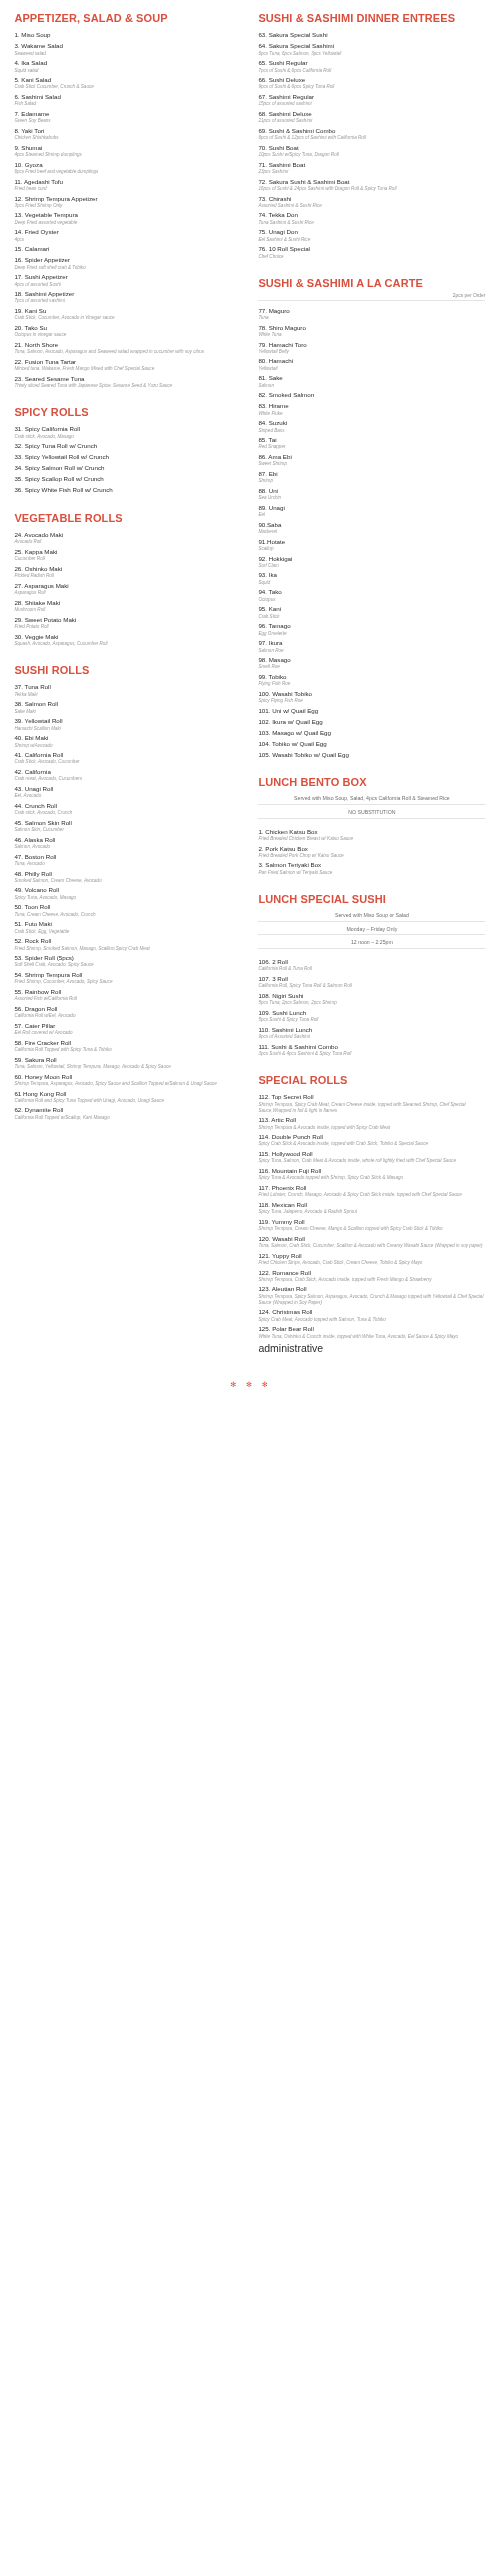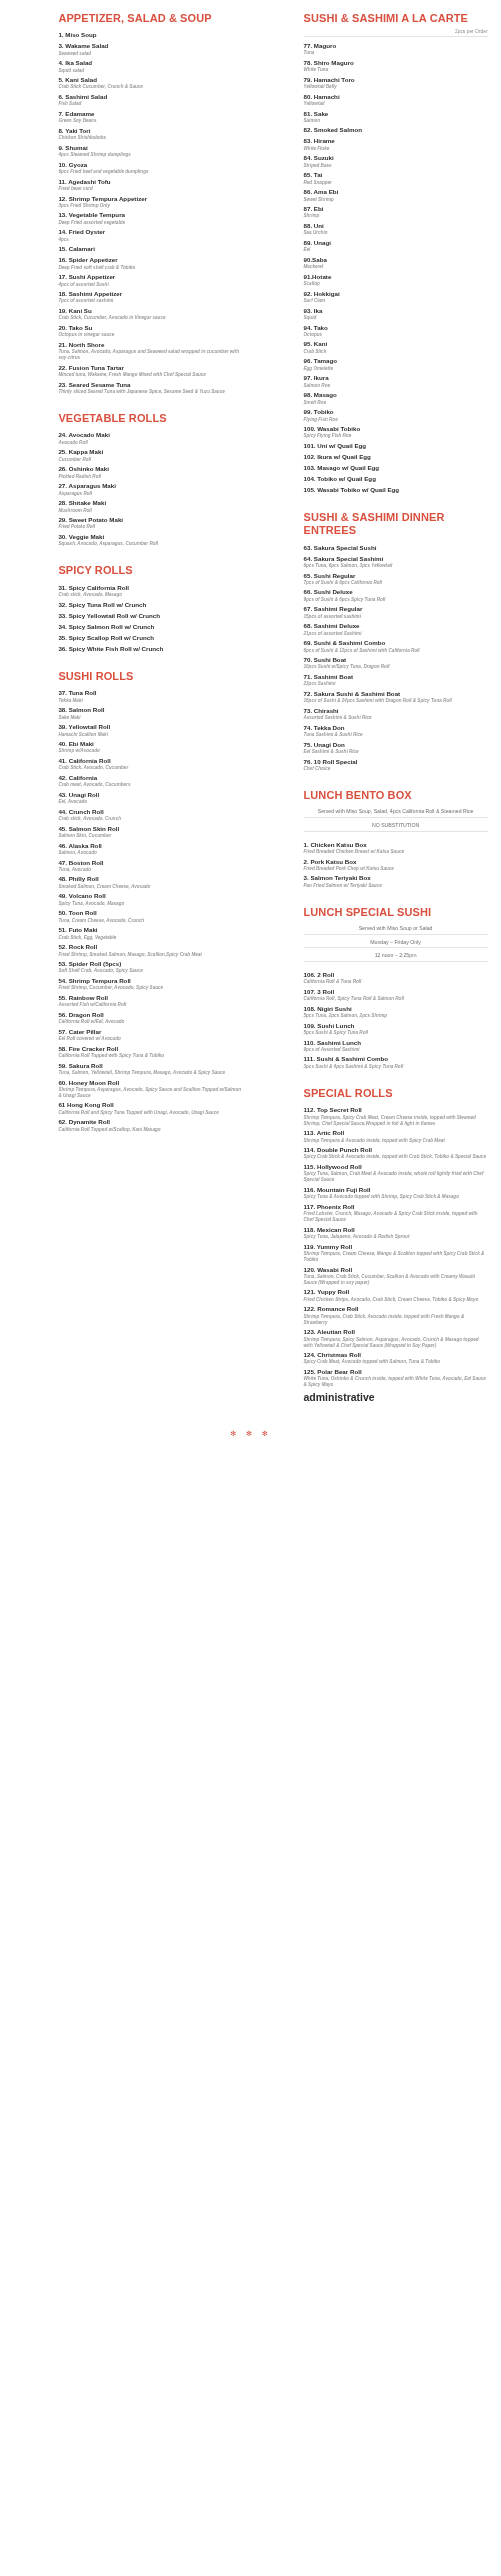--- a/index.html
+++ b/index.html
@@ -14,21 +14,21 @@
     width: 502px;
     min-height: 2576px;
     padding: 11.8px 14.4px 19.6px 14.4px;
     position: relative;
   }
   .cols {
     display: flex;
     gap: 17px;
     align-items: flex-start;
   }
-  .col { width: 227px; margin-left: 44px; }
+  .col { width: 227px; }
   h2.section {
     font-size: 11px;
     line-height: 1.18;
     color: #d9503f;
     font-weight: bold;
     margin: 0 0 6.5px 0;
     letter-spacing: 0.1px;
     text-transform: uppercase;
   }
   .section-block { margin-bottom: 17px; }
@@ -40,21 +40,21 @@
     padding-bottom: 2px;
     margin: -2.6px 0 5.2px 0;
   }
   .center-note {
     font-size: 5.2px;
     color: #6f6f6f;
     text-align: center;
     margin: 1.3px 0 2.6px 0;
   }
   .rule { border-top: 0.7px solid #e3e3e3; margin: 2.6px 0 3.9px 0; }
-  ol.items { list-style: none; margin: 0; padding: 0; font-weight: bold; }
+  ol.items { list-style: none; margin: 0; padding: 0; }
   li.item {
     margin: 0 0 2.6px 0;
     padding: 0;
   }
   .name {
     font-size: 6.2px;
     line-height: 1.35;
     color: #2b2b2b;
     display: block;
   }
@@ -175,20 +175,45 @@
               <span class="desc">Thinly sliced Seared Tuna with Japanese Spice, Sesame Seed &amp; Yuzu Sauce</span>
             </li>
           <li class="item">
               <span class="name"></span>
               <span class="desc"></span>
             </li>
         </ol>
       </div>
 
       <div class="section-block">
+        <h2 class="section">SPICY ROLLS</h2>
+        <ol class="items">
+          <li class="item">
+              <span class="name">31. Spicy California Roll</span>
+              <span class="desc">Crab stick, Avocado, Masago</span>
+            </li>
+          <li class="item">
+              <span class="name">32. Spicy Tuna Roll w/ Crunch</span>
+            </li>
+          <li class="item">
+              <span class="name">33. Spicy Yellowtail Roll w/ Crunch</span>
+            </li>
+          <li class="item">
+              <span class="name">34. Spicy Salmon Roll w/ Crunch</span>
+            </li>
+          <li class="item">
+              <span class="name">35. Spicy Scallop Roll w/ Crunch</span>
+            </li>
+          <li class="item">
+              <span class="name">36. Spicy White Fish Roll w/ Crunch</span>
+            </li>
+        </ol>
+      </div>
+
+      <div class="section-block">
         <h2 class="section">VEGETABLE ROLLS</h2>
         <ol class="items">
           <li class="item">
               <span class="name">24. Avocado Maki</span>
               <span class="desc">Avocado Roll</span>
             </li>
           <li class="item">
               <span class="name">25. Kappa Maki</span>
               <span class="desc">Cucumber Roll</span>
             </li>
@@ -209,45 +234,20 @@
               <span class="desc">Fried Potato Roll</span>
             </li>
           <li class="item">
               <span class="name">30. Veggie Maki</span>
               <span class="desc">Squash, Avocado, Asparagus, Cucumber Roll</span>
             </li>
         </ol>
       </div>
 
       <div class="section-block">
-        <h2 class="section">SPICY ROLLS</h2>
-        <ol class="items">
-          <li class="item">
-              <span class="name">31. Spicy California Roll</span>
-              <span class="desc">Crab stick, Avocado, Masago</span>
-            </li>
-          <li class="item">
-              <span class="name">32. Spicy Tuna Roll w/ Crunch</span>
-            </li>
-          <li class="item">
-              <span class="name">33. Spicy Yellowtail Roll w/ Crunch</span>
-            </li>
-          <li class="item">
-              <span class="name">34. Spicy Salmon Roll w/ Crunch</span>
-            </li>
-          <li class="item">
-              <span class="name">35. Spicy Scallop Roll w/ Crunch</span>
-            </li>
-          <li class="item">
-              <span class="name">36. Spicy White Fish Roll w/ Crunch</span>
-            </li>
-        </ol>
-      </div>
-
-      <div class="section-block">
         <h2 class="section">SUSHI ROLLS</h2>
         <ol class="items">
           <li class="item">
               <span class="name">37. Tuna Roll</span>
               <span class="desc">Tekka Maki</span>
             </li>
           <li class="item">
               <span class="name">38. Salmon Roll</span>
               <span class="desc">Sake Maki</span>
             </li>
@@ -352,20 +352,82 @@
               <span class="desc"></span>
             </li>
         </ol>
       </div>
 
     </div>
 
     <div class="col">
 
       <div class="section-block">
+        <h2 class="section">SUSHI &amp; SASHIMI DINNER ENTREES</h2>
+        <ol class="items">
+          <li class="item">
+              <span class="name">63. Sakura Special Sushi</span>
+              <span class="desc"></span>
+            </li>
+          <li class="item">
+              <span class="name">64. Sakura Special Sashimi</span>
+              <span class="desc">6pcs Tuna, 6pcs Salmon, 3pcs Yellowtail</span>
+            </li>
+          <li class="item">
+              <span class="name">65. Sushi Regular</span>
+              <span class="desc">7pcs of Sushi &amp; 6pcs California Roll</span>
+            </li>
+          <li class="item">
+              <span class="name">66. Sushi Deluxe</span>
+              <span class="desc">9pcs of Sushi &amp; 6pcs Spicy Tuna Roll</span>
+            </li>
+          <li class="item">
+              <span class="name">67. Sashimi Regular</span>
+              <span class="desc">15pcs of assorted sashimi</span>
+            </li>
+          <li class="item">
+              <span class="name">68. Sashimi Deluxe</span>
+              <span class="desc">21pcs of assorted Sashimi</span>
+            </li>
+          <li class="item">
+              <span class="name">69. Sushi &amp; Sashimi Combo</span>
+              <span class="desc">6pcs of Sushi &amp; 12pcs of Sashimi with California Roll</span>
+            </li>
+          <li class="item">
+              <span class="name">70. Sushi Boat</span>
+              <span class="desc">10pcs Sushi w/Spicy Tuna, Dragon Roll</span>
+            </li>
+          <li class="item">
+              <span class="name">71. Sashimi Boat</span>
+              <span class="desc">23pcs Sashimi</span>
+            </li>
+          <li class="item">
+              <span class="name">72. Sakura Sushi &amp; Sashimi Boat</span>
+              <span class="desc">16pcs of Sushi &amp; 24pcs Sashimi with Dragon Roll &amp; Spicy Tuna Roll</span>
+            </li>
+          <li class="item">
+              <span class="name">73. Chirashi</span>
+              <span class="desc">Assorted Sashimi &amp; Sushi Rice</span>
+            </li>
+          <li class="item">
+              <span class="name">74. Tekka Don</span>
+              <span class="desc">Tuna Sashimi &amp; Sushi Rice</span>
+            </li>
+          <li class="item">
+              <span class="name">75. Unagi Don</span>
+              <span class="desc">Eel Sashimi &amp; Sushi Rice</span>
+            </li>
+          <li class="item">
+              <span class="name">76. 10 Roll Special</span>
+              <span class="desc">Chef Choice</span>
+            </li>
+        </ol>
+      </div>
+
+      <div class="section-block">
         <h2 class="section">SUSHI &amp; SASHIMI A LA CARTE</h2>
         <div class="section-note">2pcs per Order</div>
         <ol class="items">
           <li class="item">
               <span class="name">77. Maguro</span>
               <span class="desc">Tuna</span>
             </li>
           <li class="item">
               <span class="name">78. Shiro Maguro</span>
               <span class="desc">White Tuna</span>
@@ -465,82 +527,20 @@
               <span class="name">102. Ikura w/ Quail Egg</span>
             </li>
           <li class="item">
               <span class="name">103. Masago w/ Quail Egg</span>
             </li>
           <li class="item">
               <span class="name">104. Tobiko w/ Quail Egg</span>
             </li>
           <li class="item">
               <span class="name">105. Wasabi Tobiko w/ Quail Egg</span>
-            </li>
-        </ol>
-      </div>
-
-      <div class="section-block">
-        <h2 class="section">SUSHI &amp; SASHIMI DINNER ENTREES</h2>
-        <ol class="items">
-          <li class="item">
-              <span class="name">63. Sakura Special Sushi</span>
-              <span class="desc"></span>
-            </li>
-          <li class="item">
-              <span class="name">64. Sakura Special Sashimi</span>
-              <span class="desc">6pcs Tuna, 6pcs Salmon, 3pcs Yellowtail</span>
-            </li>
-          <li class="item">
-              <span class="name">65. Sushi Regular</span>
-              <span class="desc">7pcs of Sushi &amp; 6pcs California Roll</span>
-            </li>
-          <li class="item">
-              <span class="name">66. Sushi Deluxe</span>
-              <span class="desc">9pcs of Sushi &amp; 6pcs Spicy Tuna Roll</span>
-            </li>
-          <li class="item">
-              <span class="name">67. Sashimi Regular</span>
-              <span class="desc">15pcs of assorted sashimi</span>
-            </li>
-          <li class="item">
-              <span class="name">68. Sashimi Deluxe</span>
-              <span class="desc">21pcs of assorted Sashimi</span>
-            </li>
-          <li class="item">
-              <span class="name">69. Sushi &amp; Sashimi Combo</span>
-              <span class="desc">6pcs of Sushi &amp; 12pcs of Sashimi with California Roll</span>
-            </li>
-          <li class="item">
-              <span class="name">70. Sushi Boat</span>
-              <span class="desc">10pcs Sushi w/Spicy Tuna, Dragon Roll</span>
-            </li>
-          <li class="item">
-              <span class="name">71. Sashimi Boat</span>
-              <span class="desc">23pcs Sashimi</span>
-            </li>
-          <li class="item">
-              <span class="name">72. Sakura Sushi &amp; Sashimi Boat</span>
-              <span class="desc">16pcs of Sushi &amp; 24pcs Sashimi with Dragon Roll &amp; Spicy Tuna Roll</span>
-            </li>
-          <li class="item">
-              <span class="name">73. Chirashi</span>
-              <span class="desc">Assorted Sashimi &amp; Sushi Rice</span>
-            </li>
-          <li class="item">
-              <span class="name">74. Tekka Don</span>
-              <span class="desc">Tuna Sashimi &amp; Sushi Rice</span>
-            </li>
-          <li class="item">
-              <span class="name">75. Unagi Don</span>
-              <span class="desc">Eel Sashimi &amp; Sushi Rice</span>
-            </li>
-          <li class="item">
-              <span class="name">76. 10 Roll Special</span>
-              <span class="desc">Chef Choice</span>
             </li>
         </ol>
       </div>
 
       <div class="section-block">
         <h2 class="section">LUNCH BENTO BOX</h2>
         <div class="center-note">Served with Miso Soup, Salad, 4pcs California Roll &amp; Steamed Rice</div>
         <div class="rule"></div>
         <div class="center-note">NO SUBSTITUTION</div>
         <div class="rule"></div>

